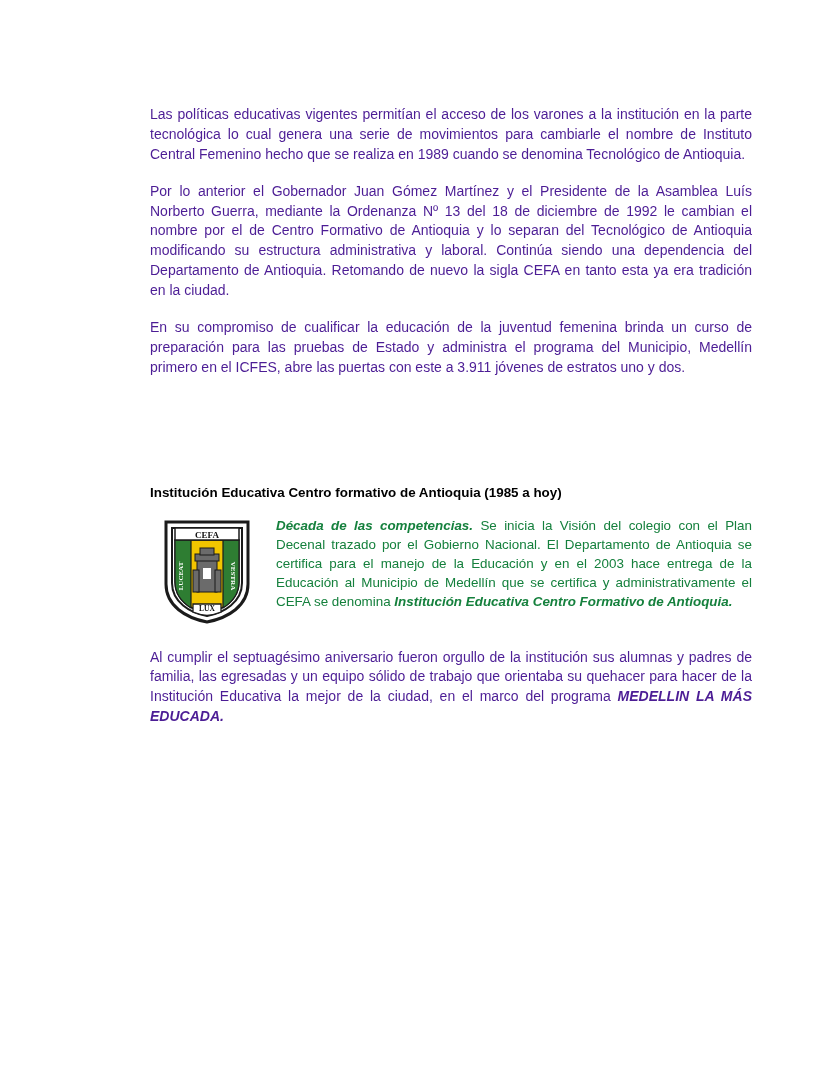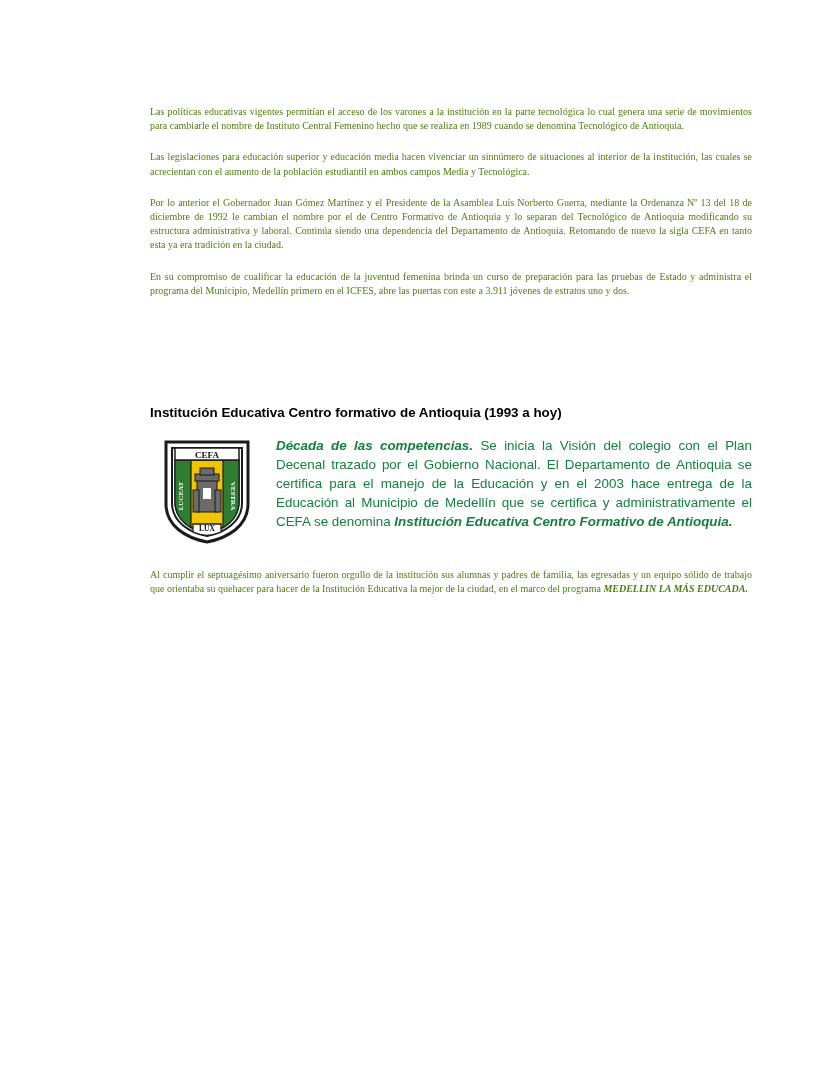--- a/index.html
+++ b/index.html
@@ -23,26 +23,25 @@
     background: #fff;
   }
   .content {
     position: absolute;
     left: 150px;
     top: 105px;
     width: 602px;
   }
   p.para {
     margin: 0 0 17px 0;
-    font-size: 10px;
+    font-size: 14px;
     line-height: 1.42;
     text-align: justify;
     text-justify: inter-word;
-    color: #4d7c0f;
-    font-family: Liberation Serif, serif;
+    color: #4c1d95;
   }
   p.para:last-child { margin-bottom: 5px; }
 
   .spacer-big { height: 88px; }
 
   .section-title {
     font-size: 13.4px;
     font-weight: bold;
     line-height: 1.42;
     margin: 0 0 14px 0;
@@ -81,27 +80,26 @@
     font-style: italic;
   }
 </style>
 </head>
 <body>
 
 <div class="page">
   <div class="content">
 
     <p class="para">Las políticas educativas vigentes permitían el acceso de los varones a la institución en la parte tecnológica lo cual genera una serie de movimientos para cambiarle el nombre de Instituto Central Femenino hecho que se realiza en 1989 cuando se denomina Tecnológico de Antioquia.</p>
-    <p class="para">Las legislaciones para educación superior y educación media hacen vivenciar un sinnúmero de situaciones al interior de la institución, las cuales se acrecientan con el aumento de la población estudiantil en ambos campos Media y Tecnológica.</p>
     <p class="para">Por lo anterior el Gobernador Juan Gómez Martínez y el Presidente de la Asamblea Luís Norberto Guerra, mediante la Ordenanza Nº 13 del 18 de diciembre de 1992 le cambian el nombre por el de Centro Formativo de Antioquia y lo separan del Tecnológico de Antioquia modificando su estructura administrativa y laboral. Continúa siendo una dependencia del Departamento de Antioquia. Retomando de nuevo la sigla CEFA en tanto esta ya era tradición en la ciudad.</p>
     <p class="para">En su compromiso de cualificar la educación de la juventud femenina brinda un curso de preparación para las pruebas de Estado y administra el programa del Municipio, Medellín primero en el ICFES, abre las puertas con este a 3.911 jóvenes de estratos uno  y dos.</p>
 
     <div class="spacer-big"></div>
 
-    <div class="section-title">Institución Educativa Centro formativo de Antioquia (1993 a hoy)</div>
+    <div class="section-title">Institución Educativa Centro formativo de Antioquia (1985 a hoy)</div>
 
     <div class="crest-block">
       <div class="crest">
         <div class="shield-wrap">
           <svg class="shield-svg" width="94" height="108" viewBox="0 0 94 108" xmlns="http://www.w3.org/2000/svg">
 
             <path d="M6 4 L88 4 L88 66 C88 88 68 100 47 104 C26 100 6 88 6 66 Z" fill="#ffffff" stroke="#1b1b1b" stroke-width="3"></path>
 
             <path d="M12 10 L82 10 L82 65 C82 84 64 95 47 98 C30 95 12 84 12 65 Z" fill="#ffffff" stroke="#1b1b1b" stroke-width="2"></path>
 

